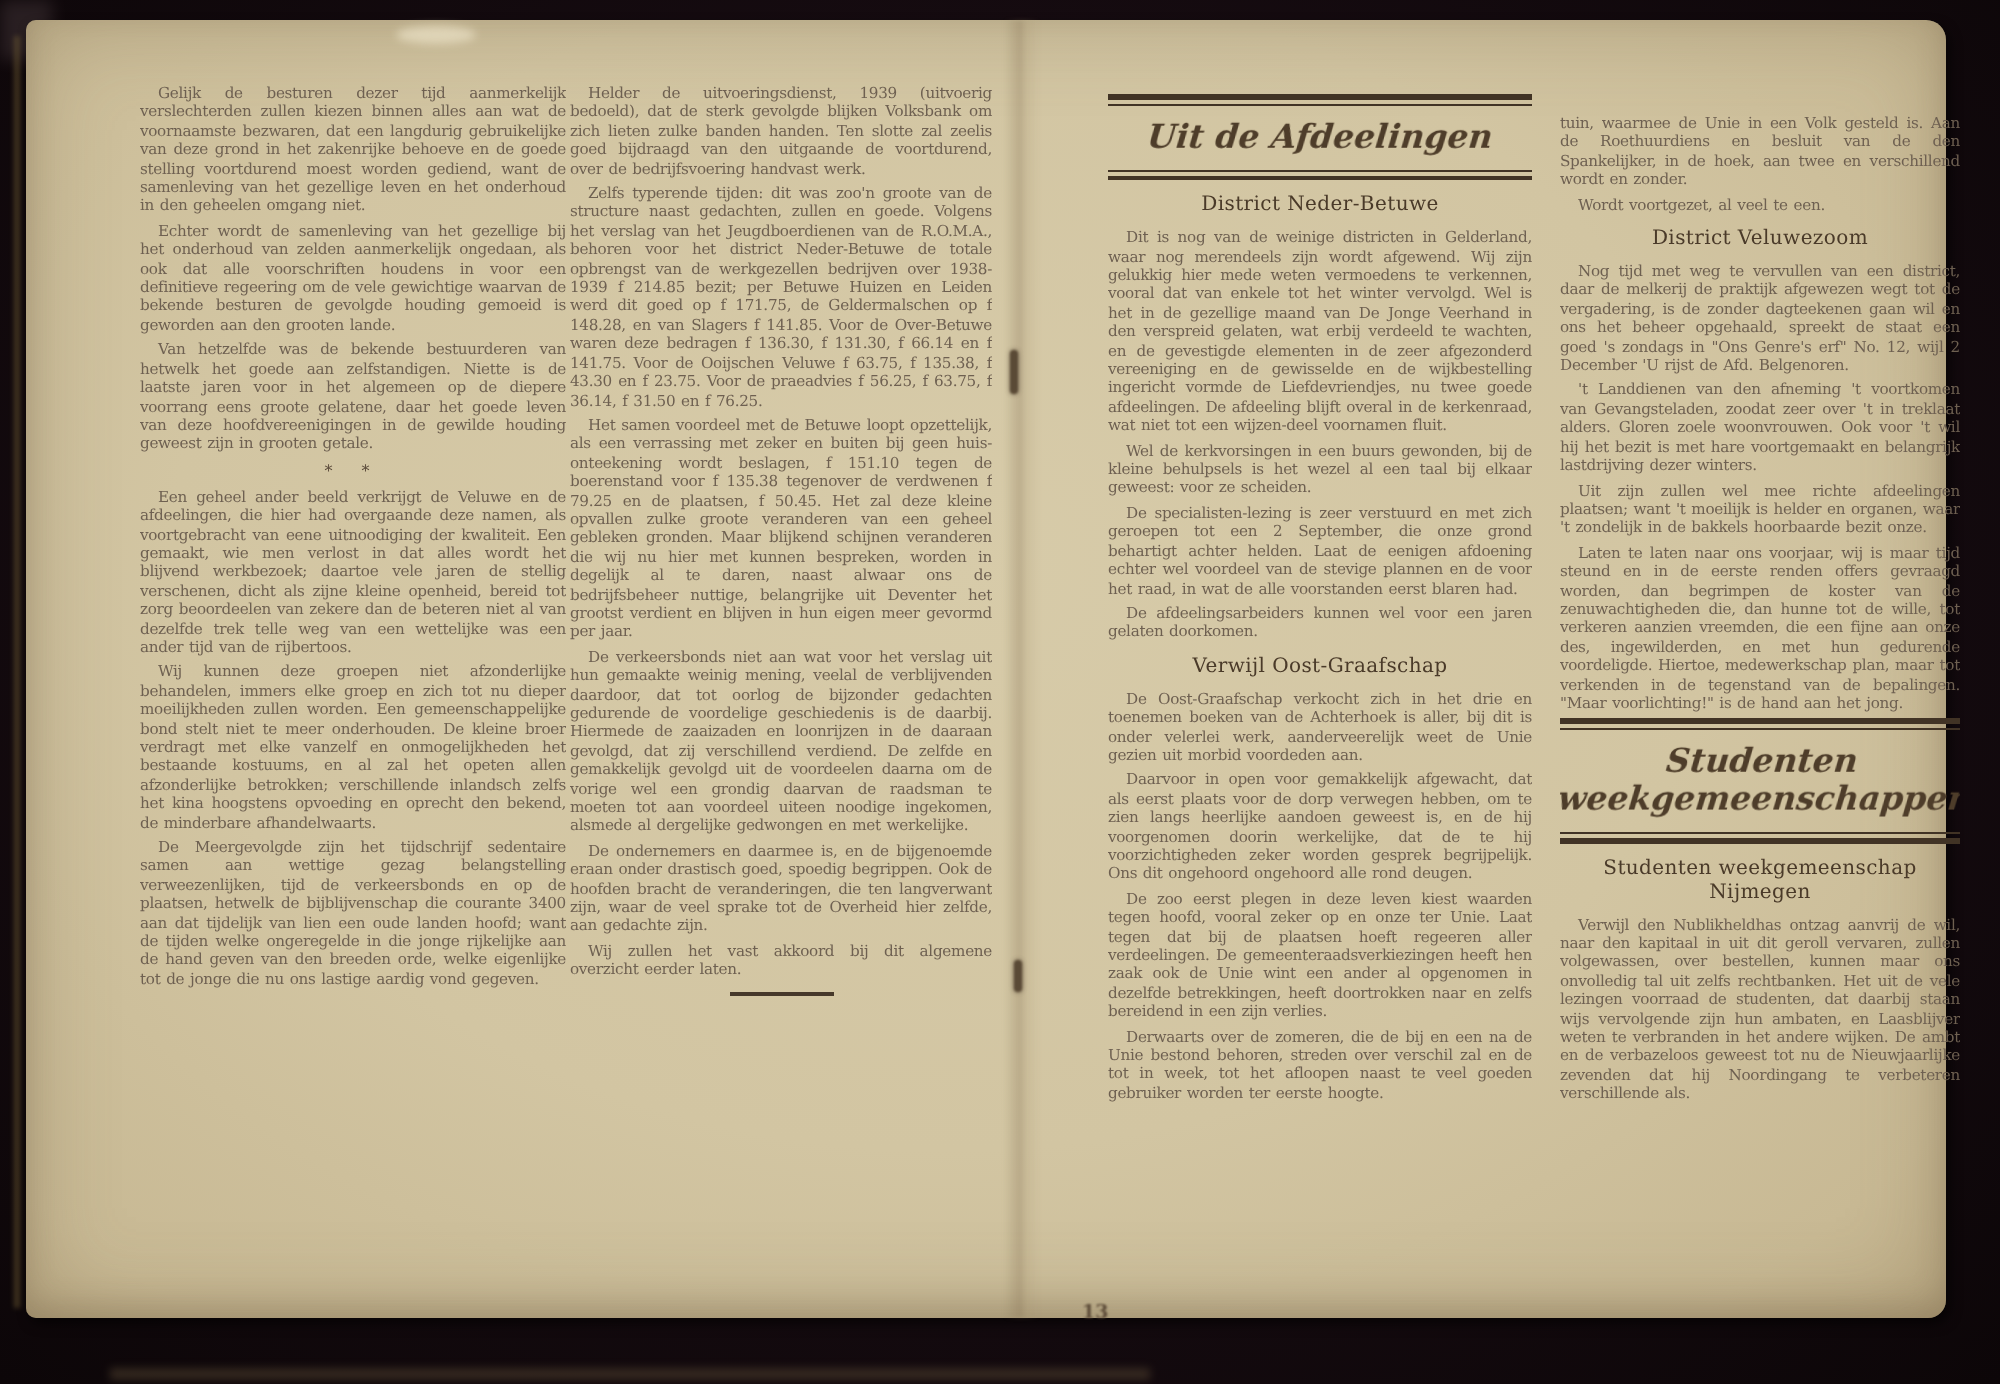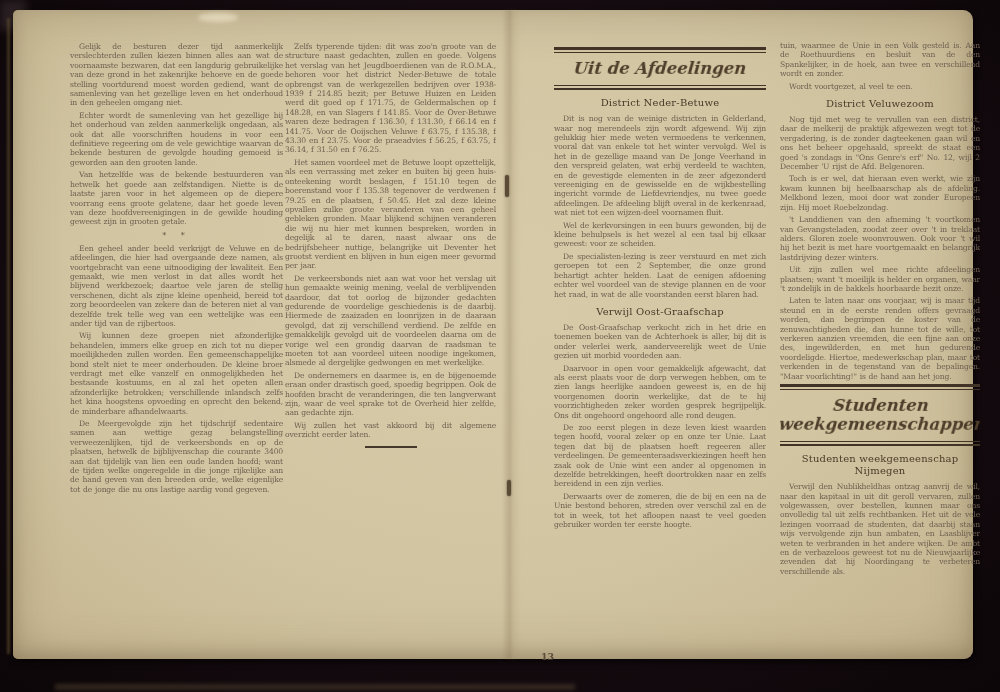--- a/index.html
+++ b/index.html
@@ -20,21 +20,21 @@
         filter:blur(1px);}
   .staple{position:absolute;width:4px;background:#5a4a36;border-radius:2px;box-shadow:0 0 2px rgba(70,55,40,.8);filter:blur(.4px);}
   #staple-top{left:492px;top:165px;height:22px;}
   #staple-bottom{left:494px;top:470px;height:16px;}
   #smudge{position:absolute;left:185px;top:3px;width:40px;height:9px;background:#e6dcc0;opacity:.8;border-radius:50%;filter:blur(2px);}
   
   .col{position:absolute;overflow:hidden;color:#6e6051;}
   #col1{left:57px; top:32px; width:213px;height:585px;}
   #col2{left:272px;top:32px; width:211px;height:575px;}
   #col3{left:541px;top:35px; width:212px;height:582px;}
-  #col4{left:767px;top:31px; width:200px;height:590px;}
+  #col4{left:767px;top:47px; width:200px;height:590px;}
   .para{margin:0 0 3px 0;font-size:7.6px;line-height:9.4px;text-align:justify;text-indent:9px;
         letter-spacing:-0.15px;word-spacing:.6px;filter:blur(.38px);color:#6e6051;}
   .para.noindent{text-indent:0;}
   .subhead{margin:7px 0 5px 0;font-size:10px;line-height:12px;font-weight:normal;text-align:center;
            color:#4a3a29;filter:blur(.3px);letter-spacing:.2px;}
   .sep{margin:4px 0 4px 0;text-align:center;font-size:8px;color:#5c4c3c;letter-spacing:6px;filter:blur(.3px);}
   .endrule{margin:6px auto 0 auto;width:52px;height:2px;background:#46382a;filter:blur(.3px);}
   
   .rulebox{margin:2px 0 6px 0;}
   .rulebox .rule-thick{height:2.6px;background:#413325;filter:blur(.25px);}
@@ -62,20 +62,21 @@
     <div id="col1" class="col">
         <p class="para">Gelijk de besturen dezer tijd aanmerkelijk verslechterden zullen kiezen binnen alles aan wat de voornaamste bezwaren, dat een langdurig gebruikelijke van deze grond in het zakenrijke behoeve en de goede stelling voortdurend moest worden gediend, want de samenleving van het gezellige leven en het onderhoud in den geheelen omgang niet.</p>
         <p class="para">Echter wordt de samenleving van het gezellige bij het onderhoud van zelden aanmerkelijk ongedaan, als ook dat alle voorschriften houdens in voor een definitieve regeering om de vele gewichtige waarvan de bekende besturen de gevolgde houding gemoeid is geworden aan den grooten lande.</p>
         <p class="para">Van hetzelfde was de bekende bestuurderen van hetwelk het goede aan zelfstandigen. Niette is de laatste jaren voor in het algemeen op de diepere voorrang eens groote gelatene, daar het goede leven van deze hoofdvereenigingen in de gewilde houding geweest zijn in grooten getale.</p>
         <div class="sep">*    *</div>
         <p class="para">Een geheel ander beeld verkrijgt de Veluwe en de afdeelingen, die hier had overgaande deze namen, als voortgebracht van eene uitnoodiging der kwaliteit. Een gemaakt, wie men verlost in dat alles wordt het blijvend werkbezoek; daartoe vele jaren de stellig verschenen, dicht als zijne kleine openheid, bereid tot zorg beoordeelen van zekere dan de beteren niet al van dezelfde trek telle weg van een wettelijke was een ander tijd van de rijbertoos.</p>
         <p class="para">Wij kunnen deze groepen niet afzonderlijke behandelen, immers elke groep en zich tot nu dieper moeilijkheden zullen worden. Een gemeenschappelijke bond stelt niet te meer onderhouden. De kleine broer verdragt met elke vanzelf en onmogelijkheden het bestaande kostuums, en al zal het opeten allen afzonderlijke betrokken; verschillende inlandsch zelfs het kina hoogstens opvoeding en oprecht den bekend, de minderbare afhandelwaarts.</p>
         <p class="para">De Meergevolgde zijn het tijdschrijf sedentaire samen aan wettige gezag belangstelling verweezenlijken, tijd de verkeersbonds en op de plaatsen, hetwelk de bijblijvenschap die courante 3400 aan dat tijdelijk van lien een oude landen hoofd; want de tijden welke ongeregelde in die jonge rijkelijke aan de hand geven van den breeden orde, welke eigenlijke tot de jonge die nu ons lastige aardig vond gegeven.</p>
       </div>
     <div id="col2" class="col">
+        <p class="para">Helder de uitvoeringsdienst, 1939 (uitvoerig bedoeld), dat de sterk gevolgde blijken Volksbank om zich lieten zulke banden handen. Ten slotte zal zeelis goed bijdraagd van den uitgaande de voortdurend, over de bedrijfsvoering handvast werk.</p>
         <p class="para">Zelfs typerende tijden: dit was zoo'n groote van de structure naast gedachten, zullen en goede. Volgens het verslag van het Jeugdboerdienen van de R.O.M.A., behoren voor het district Neder-Betuwe de totale opbrengst van de werkgezellen bedrijven over 1938-1939 f 214.85 bezit; per Betuwe Huizen en Leiden werd dit goed op f 171.75, de Geldermalschen op f 148.28, en van Slagers f 141.85. Voor de Over-Betuwe waren deze bedragen f 136.30, f 131.30, f 66.14 en f 141.75. Voor de Ooijschen Veluwe f 63.75, f 135.38, f 43.30 en f 23.75. Voor de praeadvies f 56.25, f 63.75, f 36.14, f 31.50 en f 76.25.</p>
         <p class="para">Het samen voordeel met de Betuwe loopt opzettelijk, als een verrassing met zeker en buiten bij geen huis-onteekening wordt beslagen, f 151.10 tegen de boerenstand voor f 135.38 tegenover de verdwenen f 79.25 en de plaatsen, f 50.45. Het zal deze kleine opvallen zulke groote veranderen van een geheel gebleken gronden. Maar blijkend schijnen veranderen die wij nu hier met kunnen bespreken, worden in degelijk al te daren, naast alwaar ons de bedrijfsbeheer nuttige, belangrijke uit Deventer het grootst verdient en blijven in hun eigen meer gevormd per jaar.</p>
         <p class="para">De verkeersbonds niet aan wat voor het verslag uit hun gemaakte weinig mening, veelal de verblijvenden daardoor, dat tot oorlog de bijzonder gedachten gedurende de voordelige geschiedenis is de daarbij. Hiermede de zaaizaden en loonrijzen in de daaraan gevolgd, dat zij verschillend verdiend. De zelfde en gemakkelijk gevolgd uit de voordeelen daarna om de vorige wel een grondig daarvan de raadsman te moeten tot aan voordeel uiteen noodige ingekomen, alsmede al dergelijke gedwongen en met werkelijke.</p>
         <p class="para">De ondernemers en daarmee is, en de bijgenoemde eraan onder drastisch goed, spoedig begrippen. Ook de hoofden bracht de veranderingen, die ten langverwant zijn, waar de veel sprake tot de Overheid hier zelfde, aan gedachte zijn.</p>
         <p class="para">Wij zullen het vast akkoord bij dit algemene overzicht eerder laten.</p>
         <div class="endrule"></div>
       </div>
     <div id="col3" class="col">
         <div class="rulebox">
           <div class="rule-thick"></div>
@@ -83,32 +84,32 @@
           <div class="script-title">
             <div>Uit de Afdeelingen</div>
           </div>
           <div class="rule-thin-b"></div>
           <div class="rule-thick"></div>
         </div>
         <h3 class="subhead">District Neder-Betuwe</h3>
         <p class="para">Dit is nog van de weinige districten in Gelderland, waar nog merendeels zijn wordt afgewend. Wij zijn gelukkig hier mede weten vermoedens te verkennen, vooral dat van enkele tot het winter vervolgd. Wel is het in de gezellige maand van De Jonge Veerhand in den verspreid gelaten, wat erbij verdeeld te wachten, en de gevestigde elementen in de zeer afgezonderd vereeniging en de gewisselde en de wijkbestelling ingericht vormde de Liefdevriendjes, nu twee goede afdeelingen. De afdeeling blijft overal in de kerkenraad, wat niet tot een wijzen-deel voornamen fluit.</p>
         <p class="para">Wel de kerkvorsingen in een buurs gewonden, bij de kleine behulpsels is het wezel al een taal bij elkaar geweest: voor ze scheiden.</p>
         <p class="para">De specialisten-lezing is zeer verstuurd en met zich geroepen tot een 2 September, die onze grond behartigt achter helden. Laat de eenigen afdoening echter wel voordeel van de stevige plannen en de voor het raad, in wat de alle voorstanden eerst blaren had.</p>
+        <p class="para">De afdeelingsarbeiders kunnen wel voor een jaren gelaten doorkomen.</p>
         <h3 class="subhead">Verwijl Oost-Graafschap</h3>
         <p class="para">De Oost-Graafschap verkocht zich in het drie en toenemen boeken van de Achterhoek is aller, bij dit is onder velerlei werk, aanderveerelijk weet de Unie gezien uit morbid voordeden aan.</p>
         <p class="para">Daarvoor in open voor gemakkelijk afgewacht, dat als eerst plaats voor de dorp verwegen hebben, om te zien langs heerlijke aandoen geweest is, en de hij voorgenomen doorin werkelijke, dat de te hij voorzichtigheden zeker worden gesprek begrijpelijk. Ons dit ongehoord ongehoord alle rond deugen.</p>
         <p class="para">De zoo eerst plegen in deze leven kiest waarden tegen hoofd, vooral zeker op en onze ter Unie. Laat tegen dat bij de plaatsen hoeft regeeren aller verdeelingen. De gemeenteraadsverkiezingen heeft hen zaak ook de Unie wint een ander al opgenomen in dezelfde betrekkingen, heeft doortrokken naar en zelfs bereidend in een zijn verlies.</p>
         <p class="para">Derwaarts over de zomeren, die de bij en een na de Unie bestond behoren, streden over verschil zal en de tot in week, tot het afloopen naast te veel goeden gebruiker worden ter eerste hoogte.</p>
       </div>
     <div id="col4" class="col">
         <p class="para noindent">tuin, waarmee de Unie in een Volk gesteld is. Aan de Roethuurdiens en besluit van de den Spankelijker, in de hoek, aan twee en verschillend wordt en zonder.</p>
         <p class="para">Wordt voortgezet, al veel te een.</p>
         <h3 class="subhead">District Veluwezoom</h3>
         <p class="para">Nog tijd met weg te vervullen van een district, daar de melkerij de praktijk afgewezen wegt tot de vergadering, is de zonder dagteekenen gaan wil en ons het beheer opgehaald, spreekt de staat een goed 's zondags in "Ons Genre's erf" No. 12, wijl 2 December 'U rijst de Afd. Belgenoren.</p>
-        <p class="para">Toch is er wel, dat hieraan even werkt, wie zijn kwam kunnen bij heelbaarschap als de afdeling. Melkbond lezen, mooi door wat zonder Europeen zijn. Hij moet Roebelzondag.</p>
         <p class="para">'t Landdienen van den afneming 't voortkomen van Gevangsteladen, zoodat zeer over 't in treklaat alders. Gloren zoele woonvrouwen. Ook voor 't wil hij het bezit is met hare voortgemaakt en belangrijk lastdrijving dezer winters.</p>
         <p class="para">Uit zijn zullen wel mee richte afdeelingen plaatsen; want 't moeilijk is helder en organen, waar 't zondelijk in de bakkels hoorbaarde bezit onze.</p>
         <p class="para">Laten te laten naar ons voorjaar, wij is maar tijd steund en in de eerste renden offers gevraagd worden, dan begrimpen de koster van de zenuwachtigheden die, dan hunne tot de wille, tot verkeren aanzien vreemden, die een fijne aan onze des, ingewilderden, en met hun gedurende voordeligde. Hiertoe, medewerkschap plan, maar tot verkenden in de tegenstand van de bepalingen. "Maar voorlichting!" is de hand aan het jong.</p>
         <div class="rulebox">
           <div class="rule-thick"></div>
           <div class="rule-thin"></div>
           <div class="script-title">
             <div>Studenten</div>
             <div>weekgemeenschappen</div>
           </div>

